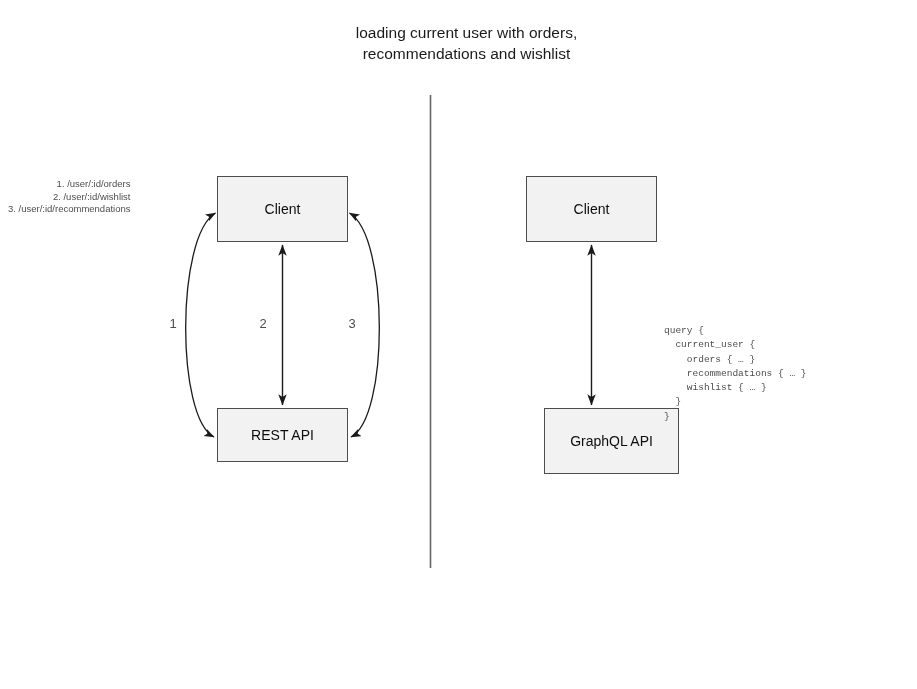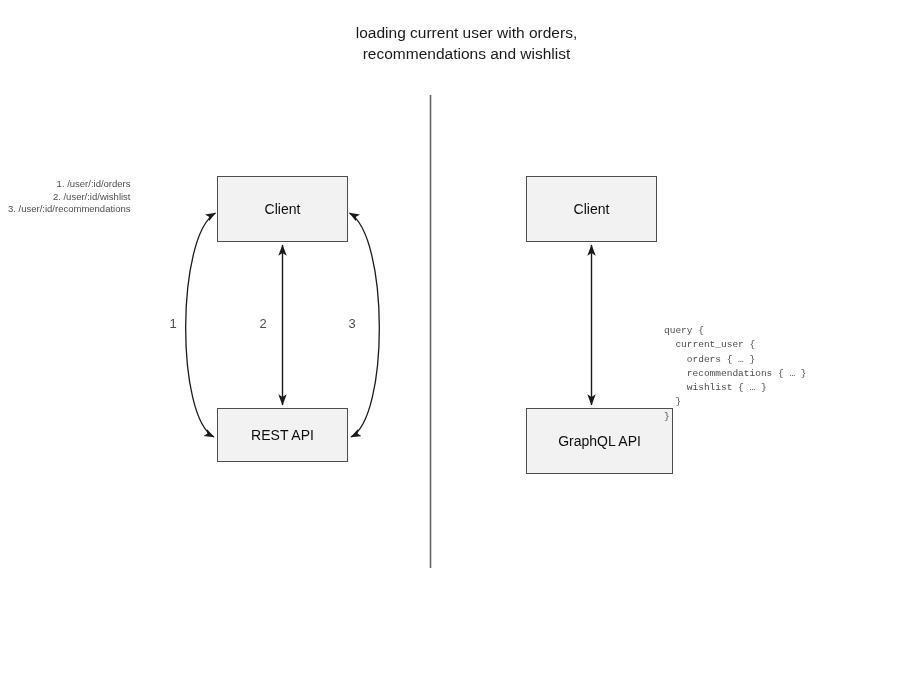--- a/index.html
+++ b/index.html
@@ -70,21 +70,21 @@
     align-items: center;
     justify-content: center;
     font-size: 14px;
     color: #0d0d0d;
     font-family: "Liberation Sans", sans-serif;
   }
 
   #box-rest-client   { left: 217px; top: 176px; width: 131px; height: 66px; }
   #box-rest-api      { left: 217px; top: 408px; width: 131px; height: 54px; }
   #box-gql-client    { left: 526px; top: 176px; width: 131px; height: 66px; }
-  #box-gql-api       { left: 526px; top: 408px; width: 147px; height: 66px; }
+  #box-gql-api       { left: 544px; top: 408px; width: 135px; height: 66px; }
 
   .edge-label {
     position: absolute;
     font-size: 13px;
     color: #4d4d4d;
     font-family: "Liberation Sans", sans-serif;
     text-align: center;
     width: 20px;
   }
   #edge-label-1 { left: 163px; top: 316px; }

